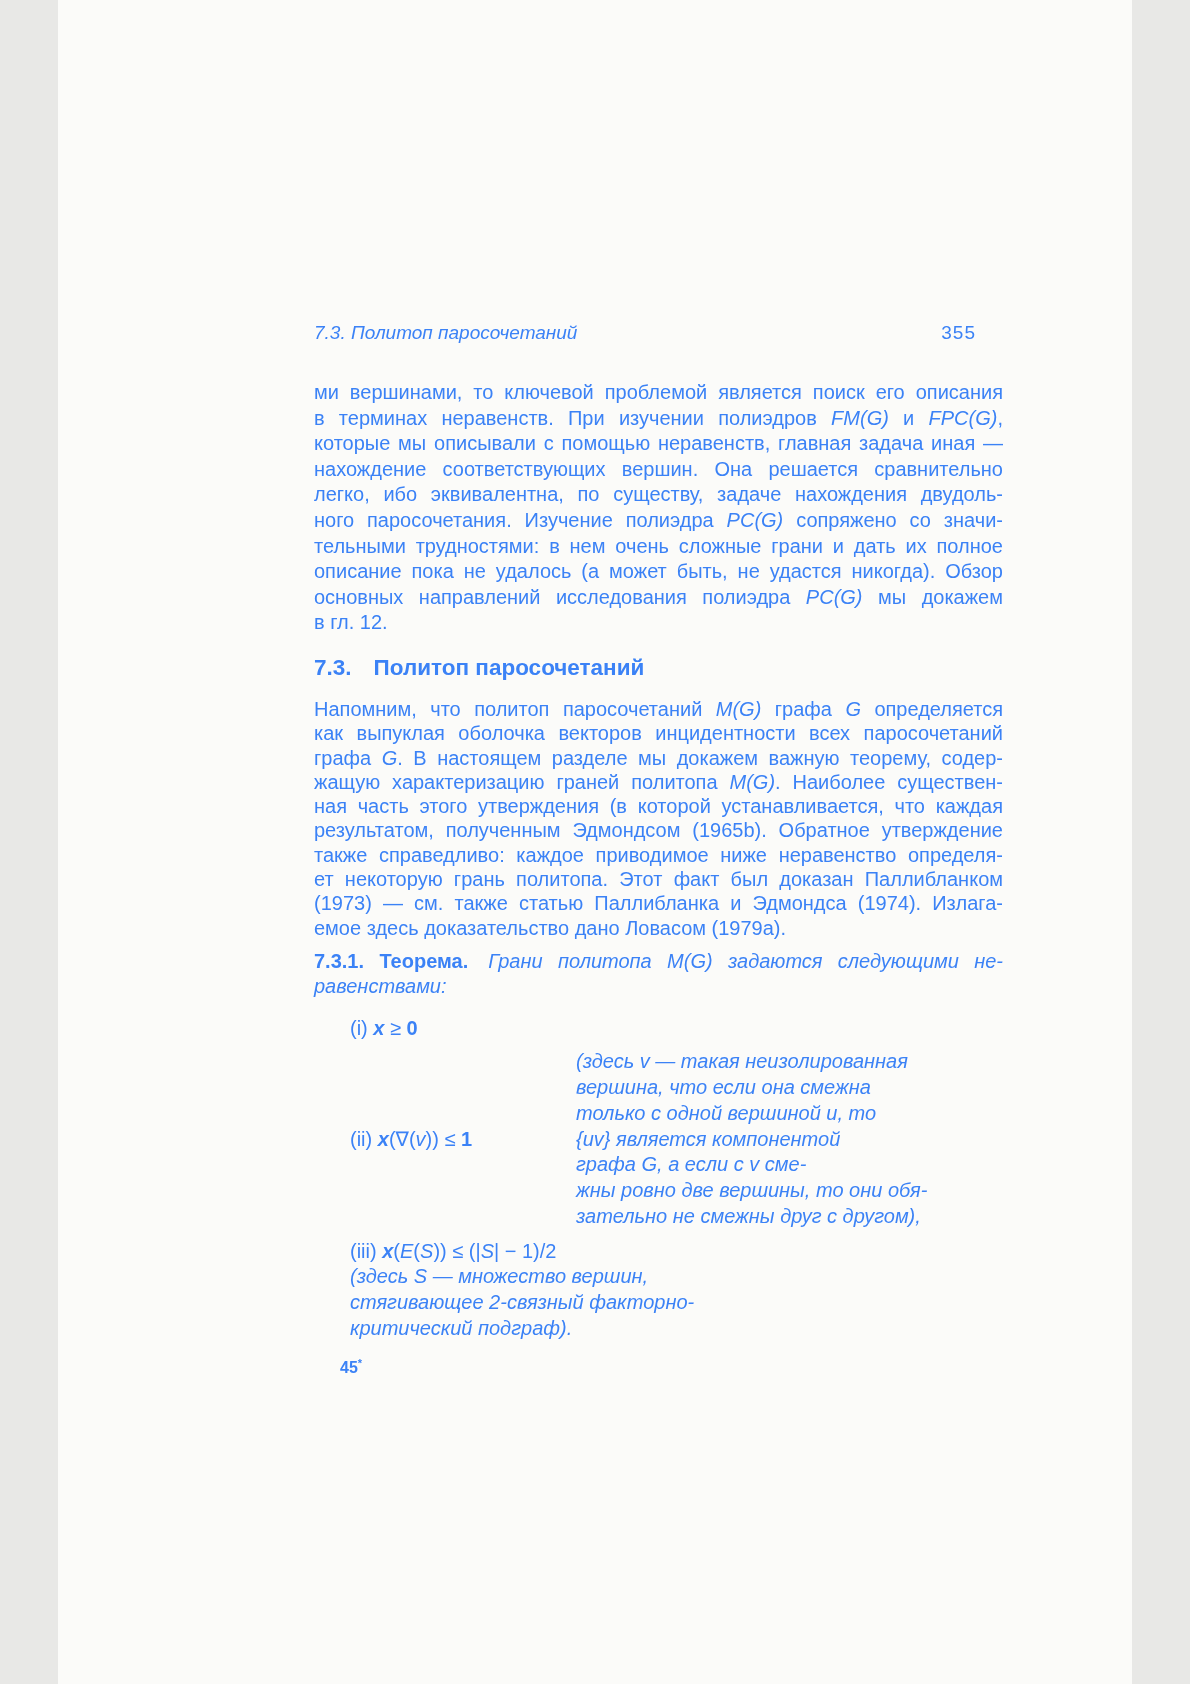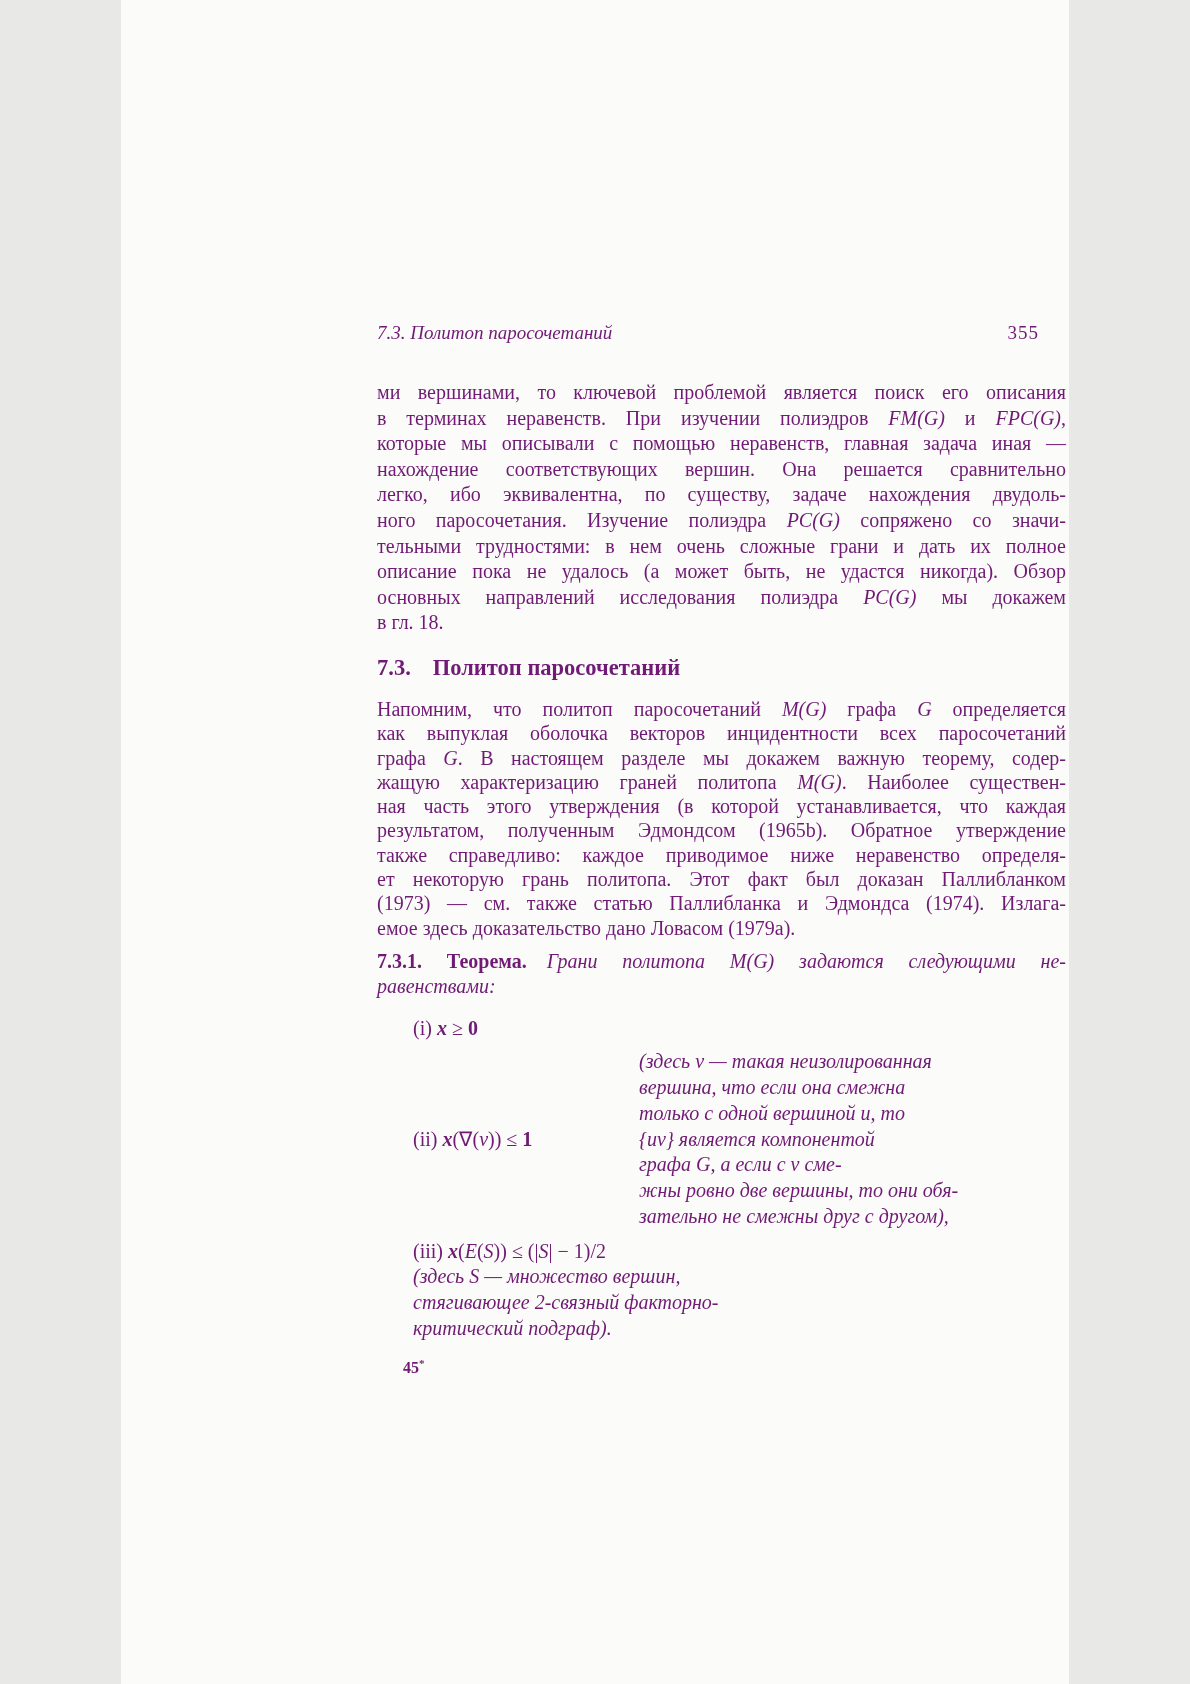--- a/index.html
+++ b/index.html
@@ -1,22 +1,22 @@
 <!DOCTYPE html>
 <html><head>
 <meta charset="utf-8">
 <style>
   html,body{margin:0;padding:0;background:#e8e8e6;}
   .page{
     position:relative;
-    width:948px;height:1684px;
+    width:1074px;height:1684px;
     margin:0 auto;
     background:#fbfbf9;
-    color:#701a75;
-    font-family:Liberation Serif, serif;
+    color:#3b82f6;
+    font-family:Liberation Sans, sans-serif;
     overflow:hidden;
   }
   .text-block{
     position:absolute;
     left:256px;top:322px;
     width:689px;
     font-size:20px;
   }
   
   .running-head{
@@ -69,21 +69,21 @@
     <div class="para p1">
         <div class="line">ми вершинами, то ключевой проблемой является поиск его описания</div>
         <div class="line"><span>в терминах неравенств. При изучении полиэдров </span><span class="s-i">FM(G)</span><span> и </span><span class="s-i">FPC(G)</span><span>,</span></div>
         <div class="line">которые мы описывали с помощью неравенств, главная задача иная —</div>
         <div class="line">нахождение соответствующих вершин. Она решается сравнительно</div>
         <div class="line">легко, ибо эквивалентна, по существу, задаче нахождения двудоль-</div>
         <div class="line"><span>ного паросочетания. Изучение полиэдра </span><span class="s-i">PC(G)</span><span> сопряжено со значи-</span></div>
         <div class="line">тельными трудностями: в нем очень сложные грани и дать их полное</div>
         <div class="line">описание пока не удалось (а может быть, не удастся никогда). Обзор</div>
         <div class="line"><span>основных направлений исследования полиэдра </span><span class="s-i">PC(G)</span><span> мы докажем</span></div>
-        <div class="line">в гл. 18.</div>
+        <div class="line">в гл. 12.</div>
       </div>
 
     <h2 class="section-heading">
       <span class="sec-num">7.3.</span><span class="sec-title">Политоп паросочетаний</span>
     </h2>
 
     <div class="para p2">
         <div class="line"><span>Напомним, что политоп паросочетаний </span><span class="s-i">M(G)</span><span> графа </span><span class="s-i">G</span><span> определяется</span></div>
         <div class="line">как выпуклая оболочка векторов инцидентности всех паросочетаний</div>
         <div class="line"><span>графа </span><span class="s-i">G</span><span>. В настоящем разделе мы докажем важную теорему, содер-</span></div>

